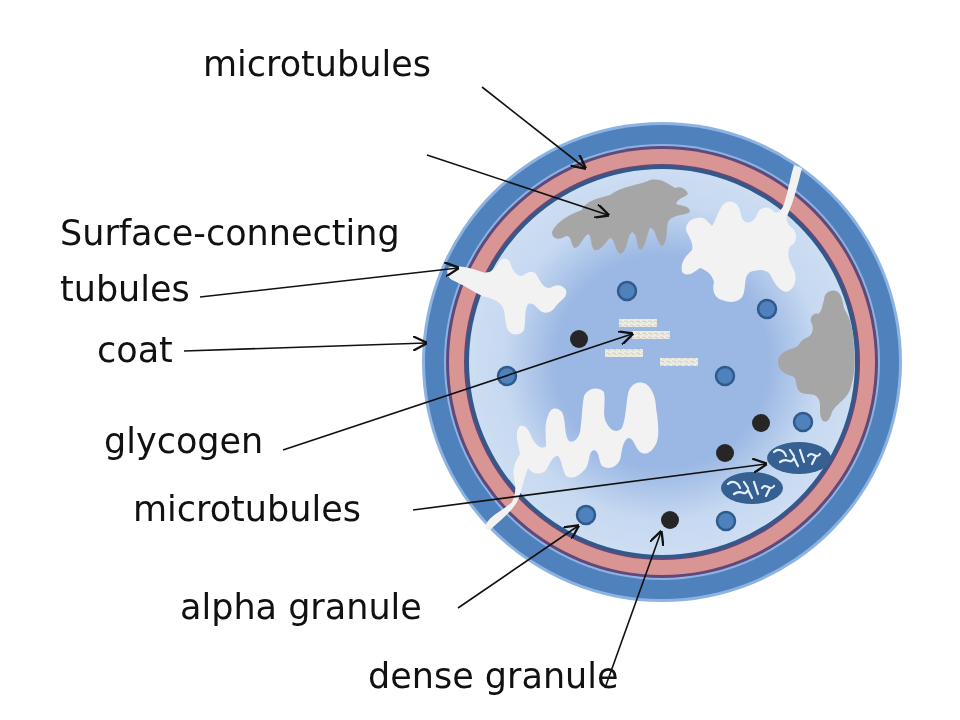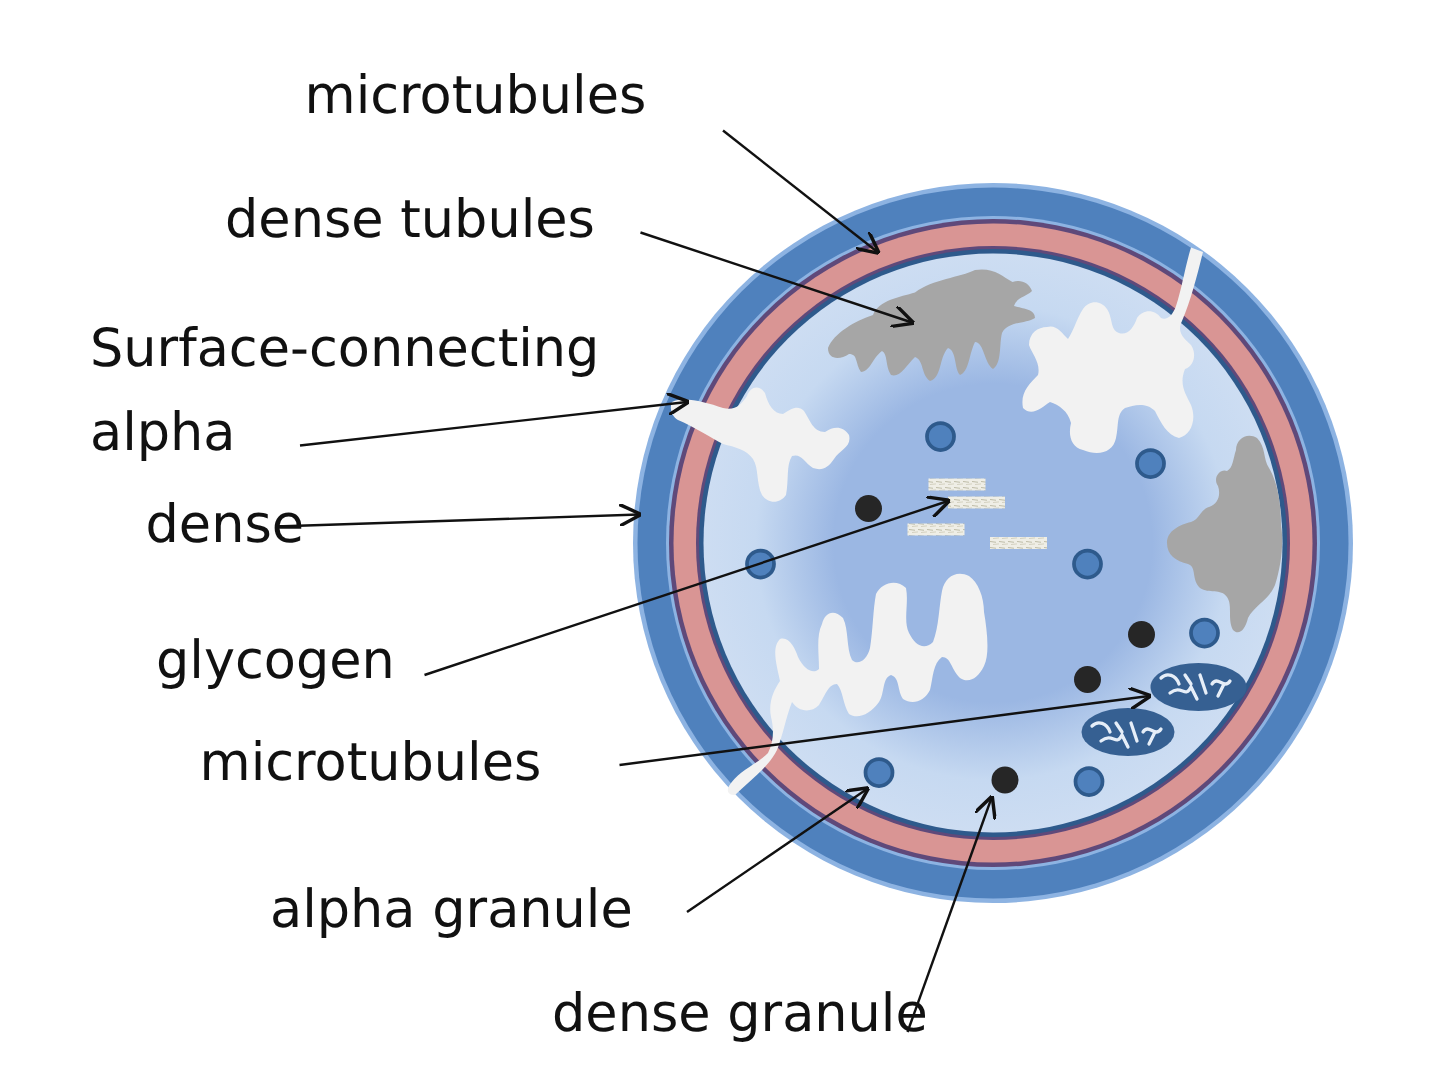--- a/index.html
+++ b/index.html
@@ -101,22 +101,21 @@
       <line x1="200" y1="297" x2="458" y2="268" marker-end="url(#arrow)"></line>
       <line x1="184" y1="351" x2="426" y2="343" marker-end="url(#arrow)"></line>
       <line x1="283" y1="450" x2="632" y2="334" marker-end="url(#arrow)"></line>
       <line x1="413" y1="510" x2="766" y2="464" marker-end="url(#arrow)"></line>
       <line x1="458" y1="608" x2="578" y2="526" marker-end="url(#arrow)"></line>
       <line x1="605" y1="688" x2="661" y2="532" marker-end="url(#arrow)"></line>
     </g>
   </svg>
 
   <div class="label" style="left:203px; top:47px;">microtubules</div>
-  <div class="label" style="left:150px; top:130px;">dense tubules</div>
   <div class="label" style="left:60px; top:216px;">Surface-connecting</div>
-  <div class="label" style="left:60px; top:272px;">alpha</div>
-  <div class="label" style="left:97px; top:333px;">dense</div>
+  <div class="label" style="left:60px; top:272px;">tubules</div>
+  <div class="label" style="left:97px; top:333px;">coat</div>
   <div class="label" style="left:104px; top:424px;text-align:right;">glycogen</div>
   <div class="label" style="left:133px; top:492px;">microtubules</div>
   <div class="label" style="left:180px; top:590px;">alpha granule</div>
   <div class="label" style="left:332px; top:659px;margin-left:36px;">dense granule</div>
 
 </div>
 
 </body></html>

